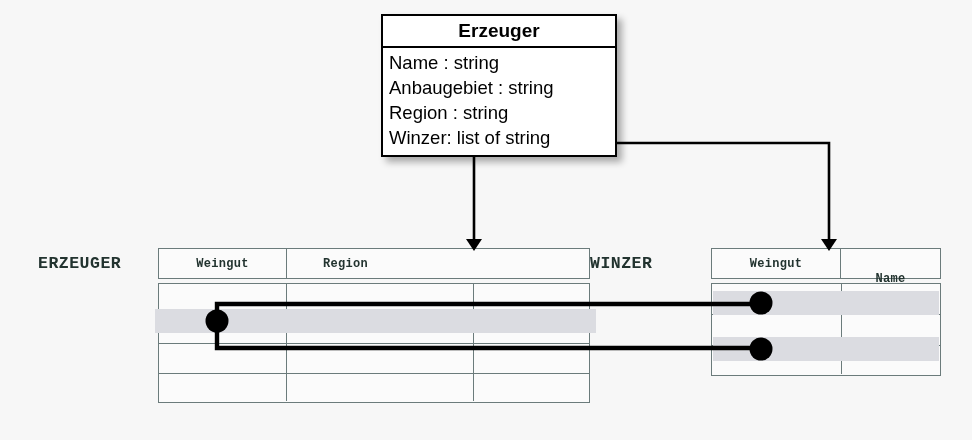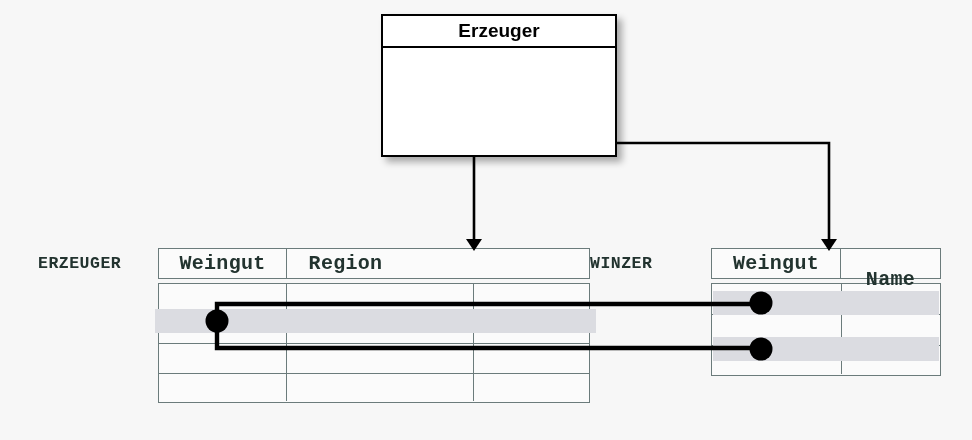--- a/index.html
+++ b/index.html
@@ -76,21 +76,21 @@
     height: 31px;
     background: #fbfbfb;
     border: 1.5px solid #6b7b7b;
     box-sizing: border-box;
     display: flex;
     z-index: 4;
   }
   .tbl-header .th {
     font-family: "Liberation Mono", "DejaVu Sans Mono", monospace;
     font-weight: bold;
-    font-size: 20px;
+    font-size: 12px;
     color: #22332f;
     display: flex;
     align-items: center;
     justify-content: center;
     box-sizing: border-box;
     border-right: 1.5px solid #6b7b7b;
     letter-spacing: 0.3px;
     white-space: nowrap;
   }
   .tbl-header .th:last-child { border-right: none; }
@@ -133,20 +133,26 @@
     pointer-events: none;
   }
 </style>
 </head>
 <body>
 
 <div id="stage">
 
   <div class="uml-box">
     <div class="uml-title">Erzeuger</div>
+    <div class="uml-attrs">
+      <div class="uml-attr">Name : string</div>
+      <div class="uml-attr">Anbaugebiet : string</div>
+      <div class="uml-attr">Region : string</div>
+      <div class="uml-attr">Winzer: list of string</div>
+    </div>
   </div>
 
   <div class="tbl-label" id="label-erzeuger">ERZEUGER</div>
   <div class="tbl-label" id="label-winzer">WINZER</div>
 
   <div class="tbl-header" style="left:158px; top:248px; width:432px;">
     <div class="th" style="width:128px;">Weingut</div>
     <div class="th" style="width:117px;">Region</div>
   </div>
 

